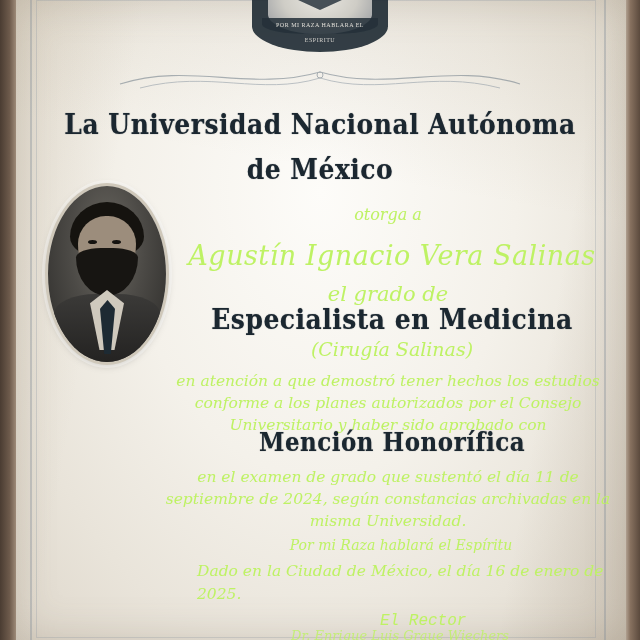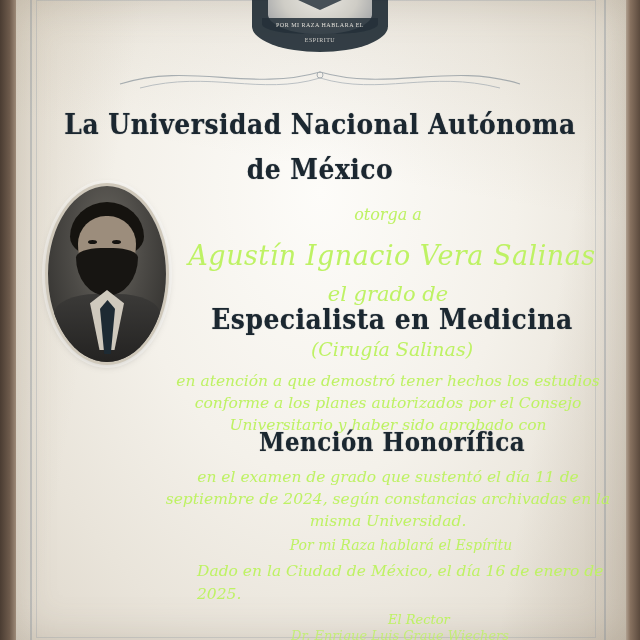--- a/index.html
+++ b/index.html
@@ -291,23 +291,24 @@
     position: absolute;
     left: 152px; right: 26px;
     top: 560px;
     font-size: 15.5px;
     line-height: 23px;
     text-align: left;
     margin-left: 45px;
   }
   #rector-label {
     position: absolute;
-    left: 388px;
+    left: 380px;
     top: 612px;
-    font-size: 13px;
+    font-size: 16px;
+    font-family: Liberation Mono, monospace;
   }
   #rector-name {
     position: absolute;
     left: 200px; right: 40px;
     top: 628px;
     font-size: 13px;
     opacity: .8;
   }
 </style>
 </head>

